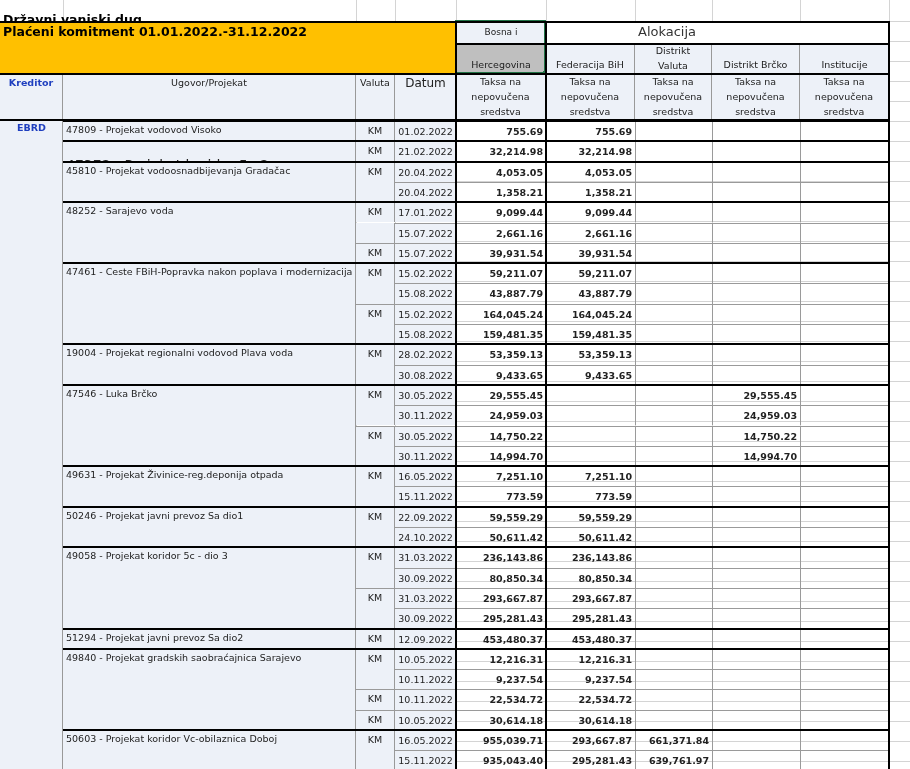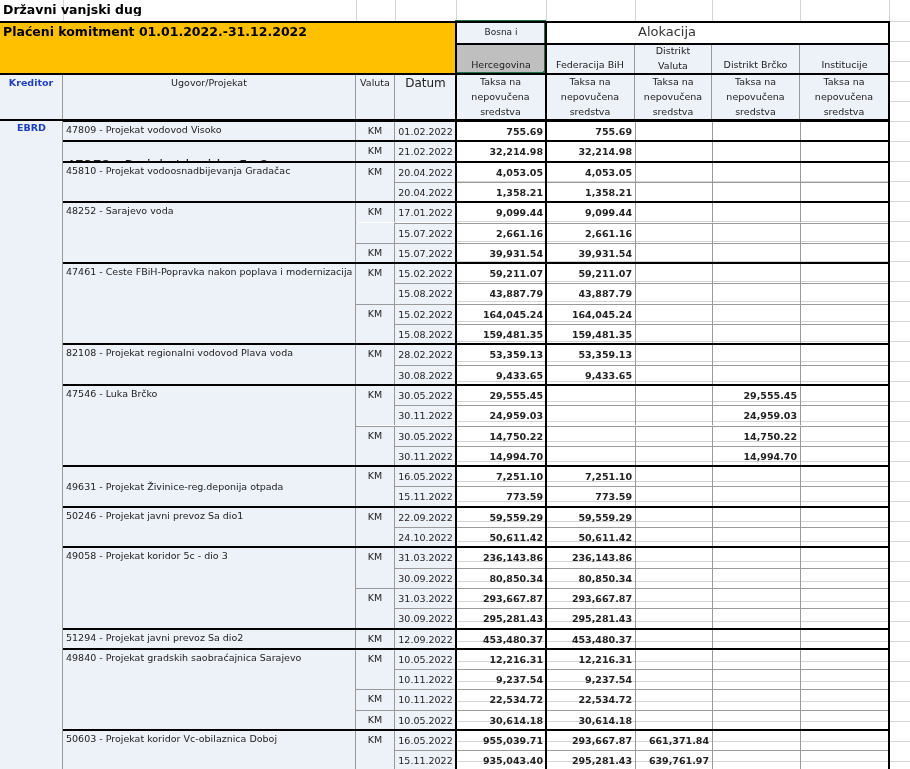--- a/index.html
+++ b/index.html
@@ -5,21 +5,21 @@
   html, body { margin:0; padding:0; background:#ffffff; }
   body { width:910px; height:769px; overflow:hidden; position:relative;
          font-family:"DejaVu Sans", "Liberation Sans", sans-serif; color:#000; }
   .sheet { position:absolute; left:0; top:0; width:910px; height:769px; }
   
   .gridv { position:absolute; top:0; width:1px; height:769px; background:#d4d4d4; }
   .gridh { position:absolute; left:0; height:1px; width:910px; background:#d4d4d4; }
 
   .cell { position:absolute; box-sizing:border-box; font-size:10px; line-height:12px;
           overflow:hidden; white-space:nowrap; }
-  .title { font-size:12.5px; font-weight:bold; left:3px; top:4px; }
+  .title { font-size:12.5px; font-weight:bold; left:3px; top:14px; }
   .orange { background:#ffc000; left:0; top:21px; width:456px; height:53px;
             border-top:2px solid #000; border-left:0; }
   .orange-text { position:absolute; left:3px; top:3px; font-size:12.5px; font-weight:bold; }
 
   .hdr { background:#edf1f8; border-right:1px solid #999; text-align:center; color:#222; }
   .kreditor-hdr { color:#1f3fbf; font-weight:bold; }
 
   .lightbg { background:#edf1f8; }
   .num { text-align:right; padding-right:3px; font-weight:bold; color:#222; }
   .txt { padding-left:3px; color:#222; }
@@ -136,23 +136,23 @@
 
   <div class="cell lightbg" style="left:0;top:120px;width:63px;height:649px;border-right:1px solid #999;"></div>
   <div class="cell kreditor-hdr" style="left:0;top:122px;width:63px;text-align:center;font-size:9.5px;color:#1f3fbf;font-weight:bold;">EBRD</div>
 
   <div id="rows">
       <div class="cell lightbg txt" style="left: 63px; top: 121px; width: 293px; height: 20.3px; border-right: 1px solid rgb(153, 153, 153); padding-top: 3px; font-size: 9.5px;">47809 - Projekat vodovod Visoko</div>
       <div class="cell lightbg txt" style="left: 63px; top: 141.3px; width: 293px; height: 29px; border-right: 1px solid rgb(153, 153, 153); padding-top: 18px; font-size: 14px;">47372 - Projekat koridor 5c 2</div>
       <div class="cell lightbg txt" style="left: 63px; top: 161.6px; width: 293px; height: 40.6px; border-right: 1px solid rgb(153, 153, 153); padding-top: 3px; font-size: 9.5px;">45810 - Projekat vodoosnadbijevanja Gradačac</div>
       <div class="cell lightbg txt" style="left: 63px; top: 202.2px; width: 293px; height: 60.9px; border-right: 1px solid rgb(153, 153, 153); padding-top: 3px; font-size: 9.5px;">48252 - Sarajevo voda</div>
       <div class="cell lightbg txt" style="left: 63px; top: 263.1px; width: 293px; height: 81.2px; border-right: 1px solid rgb(153, 153, 153); padding-top: 3px; font-size: 9.5px;">47461 - Ceste FBiH-Popravka nakon poplava i modernizacija</div>
-      <div class="cell lightbg txt" style="left: 63px; top: 344.3px; width: 293px; height: 40.6px; border-right: 1px solid rgb(153, 153, 153); padding-top: 3px; font-size: 9.5px;">82108 - Projekat regionalni vodovod Plava voda</div>
+      <div class="cell lightbg txt" style="left: 63px; top: 344.3px; width: 293px; height: 40.6px; border-right: 1px solid rgb(153, 153, 153); padding-top: 3px; font-size: 9.5px;">19004 - Projekat regionalni vodovod Plava voda</div>
       <div class="cell lightbg txt" style="left: 63px; top: 384.9px; width: 293px; height: 81.2px; border-right: 1px solid rgb(153, 153, 153); padding-top: 3px; font-size: 9.5px;">47546 - Luka Brčko</div>
-      <div class="cell lightbg txt" style="left: 63px; top: 466.1px; width: 293px; height: 40.6px; border-right: 1px solid rgb(153, 153, 153); padding-top: 15px; font-size: 9.5px;">49631 - Projekat Živinice-reg.deponija otpada</div>
+      <div class="cell lightbg txt" style="left: 63px; top: 466.1px; width: 293px; height: 40.6px; border-right: 1px solid rgb(153, 153, 153); padding-top: 3px; font-size: 9.5px;">49631 - Projekat Živinice-reg.deponija otpada</div>
       <div class="cell lightbg txt" style="left: 63px; top: 506.7px; width: 293px; height: 40.6px; border-right: 1px solid rgb(153, 153, 153); padding-top: 3px; font-size: 9.5px;">50246 - Projekat javni prevoz Sa dio1</div>
       <div class="cell lightbg txt" style="left: 63px; top: 547.3px; width: 293px; height: 81.2px; border-right: 1px solid rgb(153, 153, 153); padding-top: 3px; font-size: 9.5px;">49058 - Projekat koridor 5c - dio 3</div>
       <div class="cell lightbg txt" style="left: 63px; top: 628.5px; width: 293px; height: 20.3px; border-right: 1px solid rgb(153, 153, 153); padding-top: 3px; font-size: 9.5px;">51294 - Projekat javni prevoz Sa dio2</div>
       <div class="cell lightbg txt" style="left: 63px; top: 648.8px; width: 293px; height: 81.2px; border-right: 1px solid rgb(153, 153, 153); padding-top: 3px; font-size: 9.5px;">49840 - Projekat gradskih saobraćajnica Sarajevo</div>
       <div class="cell lightbg txt" style="left: 63px; top: 730px; width: 293px; height: 40.6px; border-right: 1px solid rgb(153, 153, 153); padding-top: 3px; font-size: 9.5px;">50603 - Projekat koridor Vc-obilaznica Doboj</div>
       <div class="cell ctr lightbg" style="left: 356px; top: 121px; width: 39px; height: 20.3px; line-height: 20.3px; font-size: 9.5px; border-right: 1px solid rgb(153, 153, 153);">KM</div>
       <div class="cell ctr lightbg" style="left: 395px; top: 121px; width: 61px; height: 20.3px; line-height: 20.3px; font-size: 9.5px; border-top: 1px solid rgb(154, 154, 154);">01.02.2022</div>
       <div class="cell num" style="left: 456px; top: 121px; width: 90px; height: 20.3px; line-height: 20.3px; font-size: 9.5px; border-top: 1px solid rgb(154, 154, 154);">755.69</div>
       <div class="cell num" style="left: 546px; top: 121px; width: 89px; height: 20.3px; line-height: 20.3px; font-size: 9.5px; border-top: 1px solid rgb(154, 154, 154);">755.69</div>
       <div class="cell num" style="left: 635px; top: 121px; width: 77px; height: 20.3px; line-height: 20.3px; font-size: 9.5px; border-top: 1px solid rgb(154, 154, 154); border-left: 1px solid rgb(154, 154, 154);"></div>

